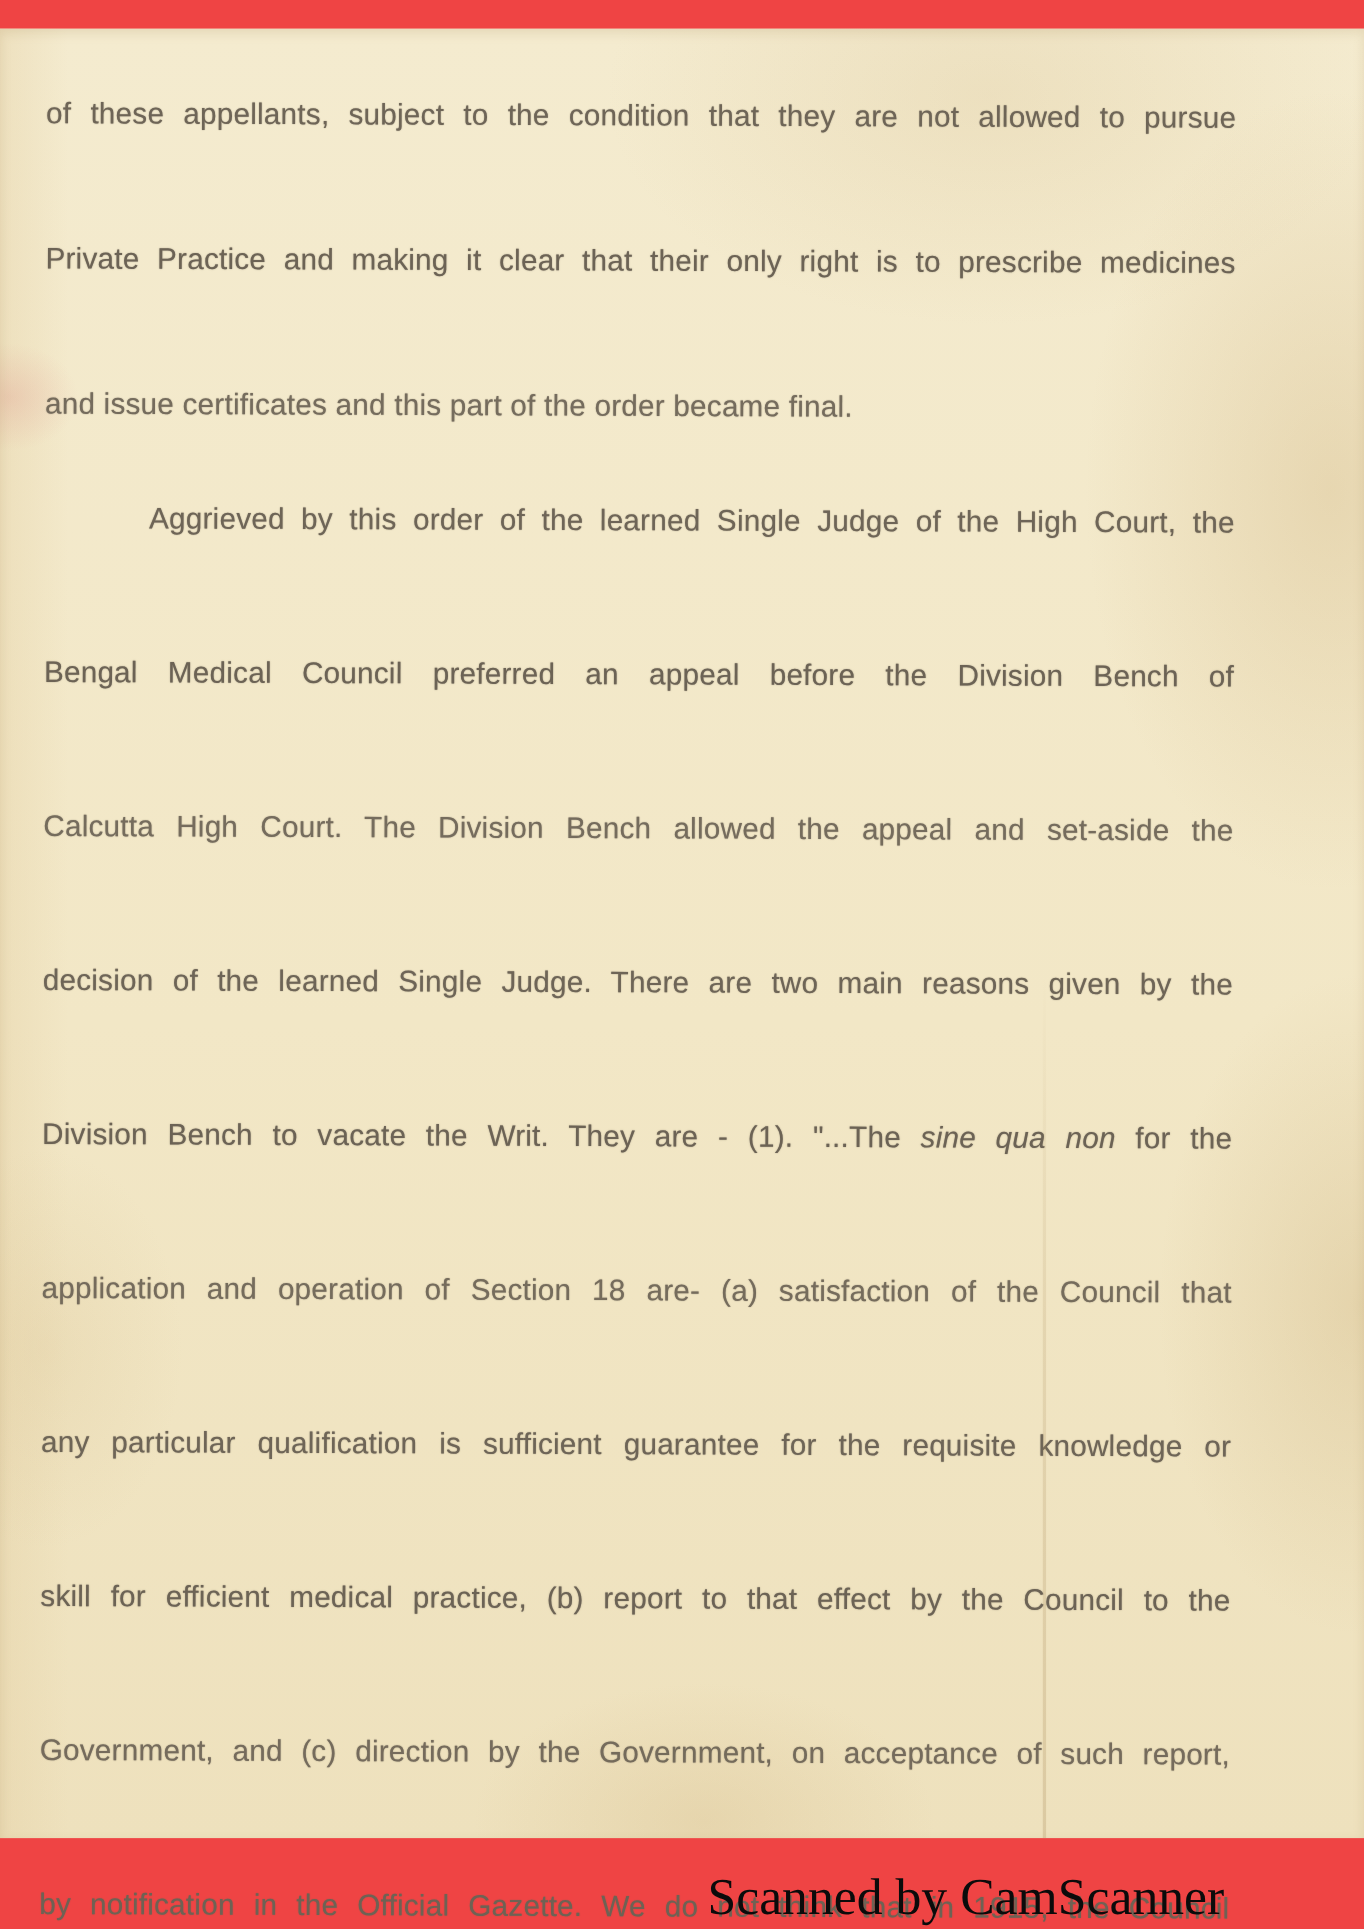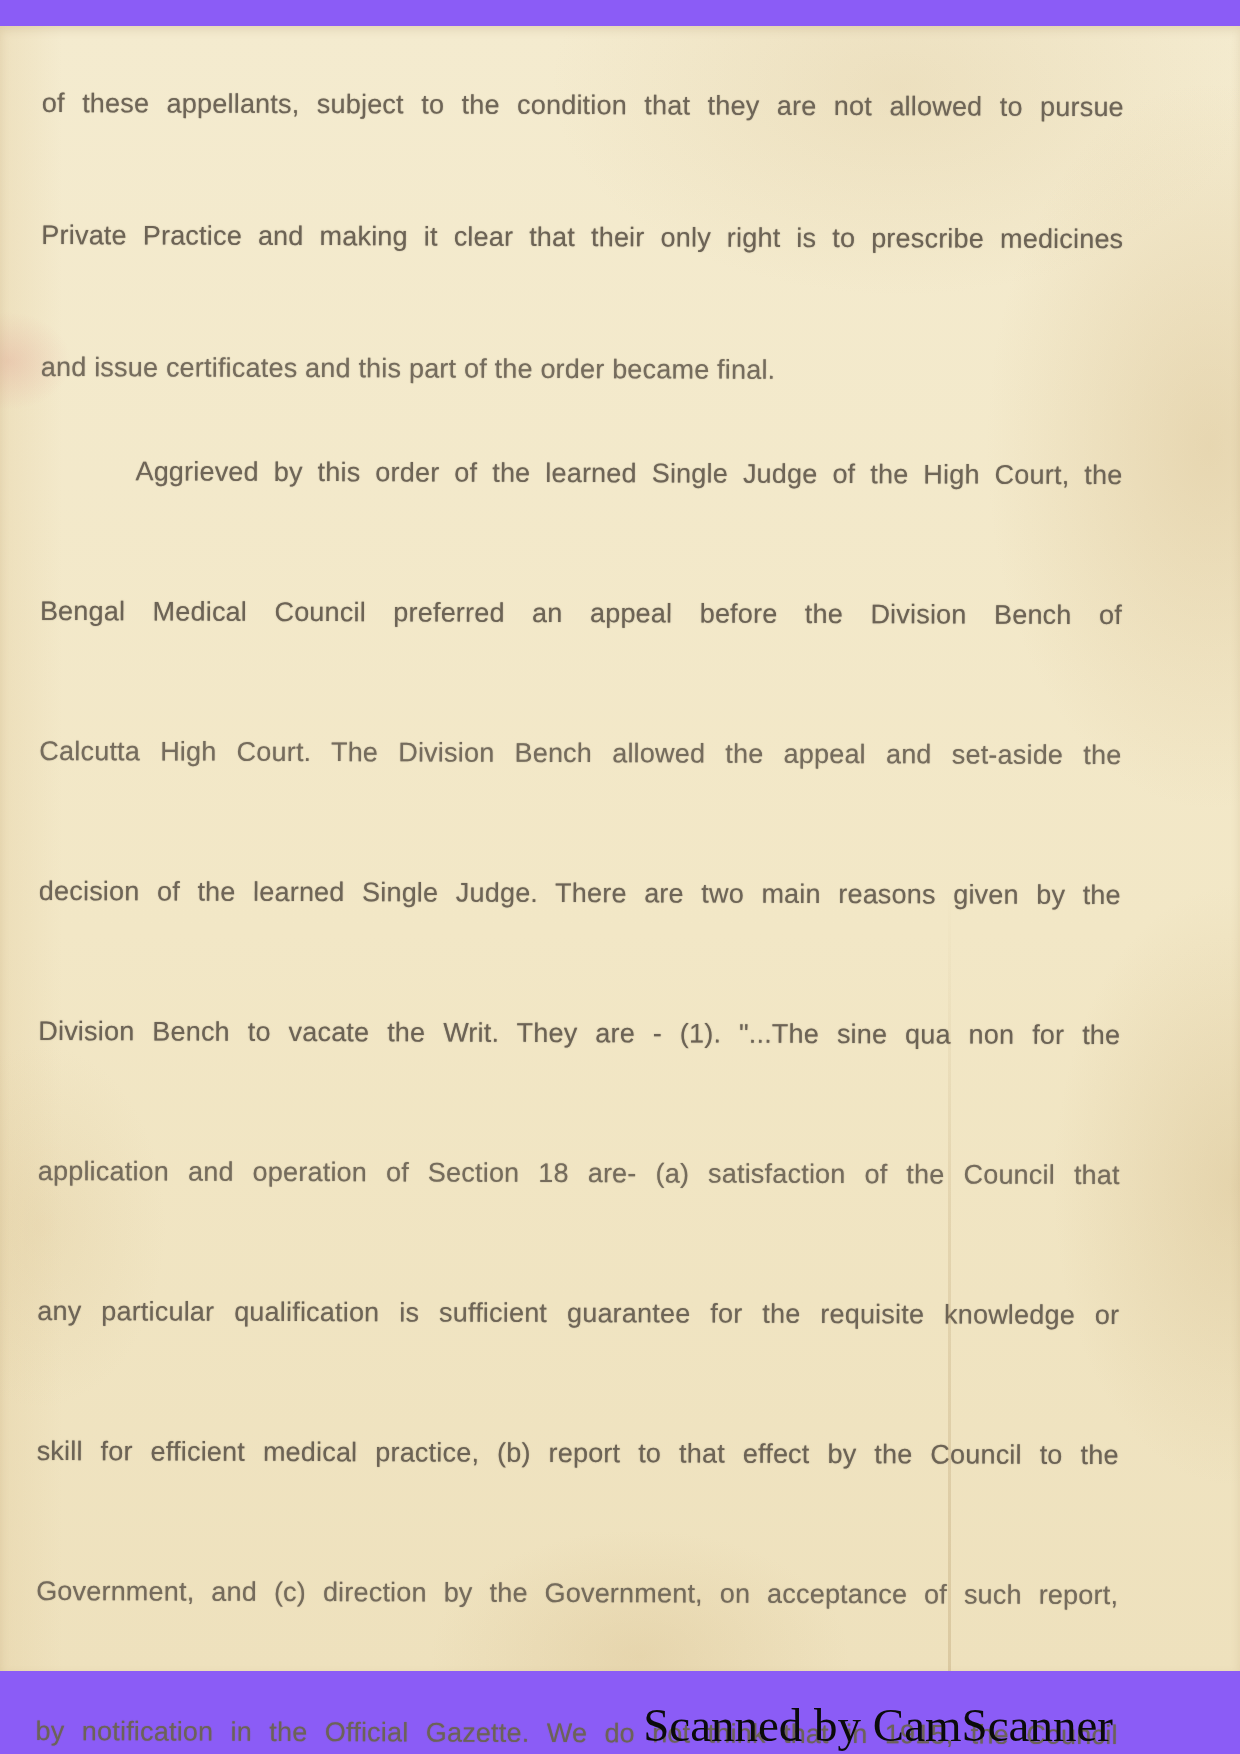--- a/index.html
+++ b/index.html
@@ -5,21 +5,21 @@
   html, body {
     margin: 0;
     padding: 0;
     background: #ffffff;
     font-family: "Liberation Sans", sans-serif;
   }
   .screen {
     position: relative;
     width: 1240px;
     height: 1754px;
-    background: #8b5cf6;
+    background: #ef4444;
     overflow: hidden;
   }
   
   .paper {
     position: absolute;
     left: 0;
     top: 26px;
     width: 1240px;
     height: 1645px;
     background:
@@ -67,21 +67,21 @@
     content: "";
     display: inline-block;
     width: 100%;
     height: 0;
   }
   .line.endline { text-align: left; }
   .line.endline::after { display: none; }
   .line.indent { text-indent: 95px; }
   .line:nth-child(3n) { opacity: 0.93; }
   .line:nth-child(3n+1) { opacity: 0.98; }
-  .seg-i { }
+  .seg-i { font-style: italic; }
   .scan-footer {
     position: absolute;
     top: 1698px;
     right: 127px;
     font-family: "Liberation Serif", serif;
     font-size: 47px;
     color: #0b0b0b;
     white-space: nowrap;
   }
 </style>

